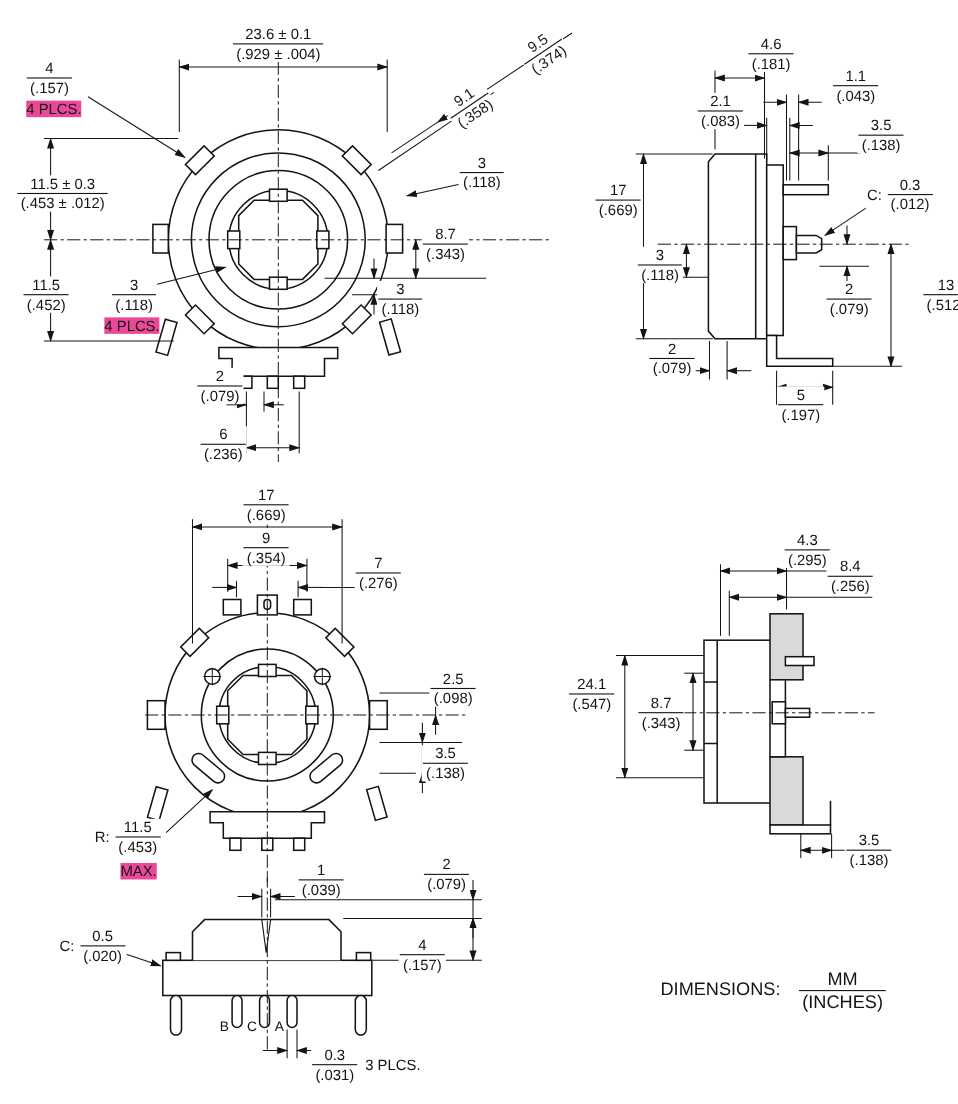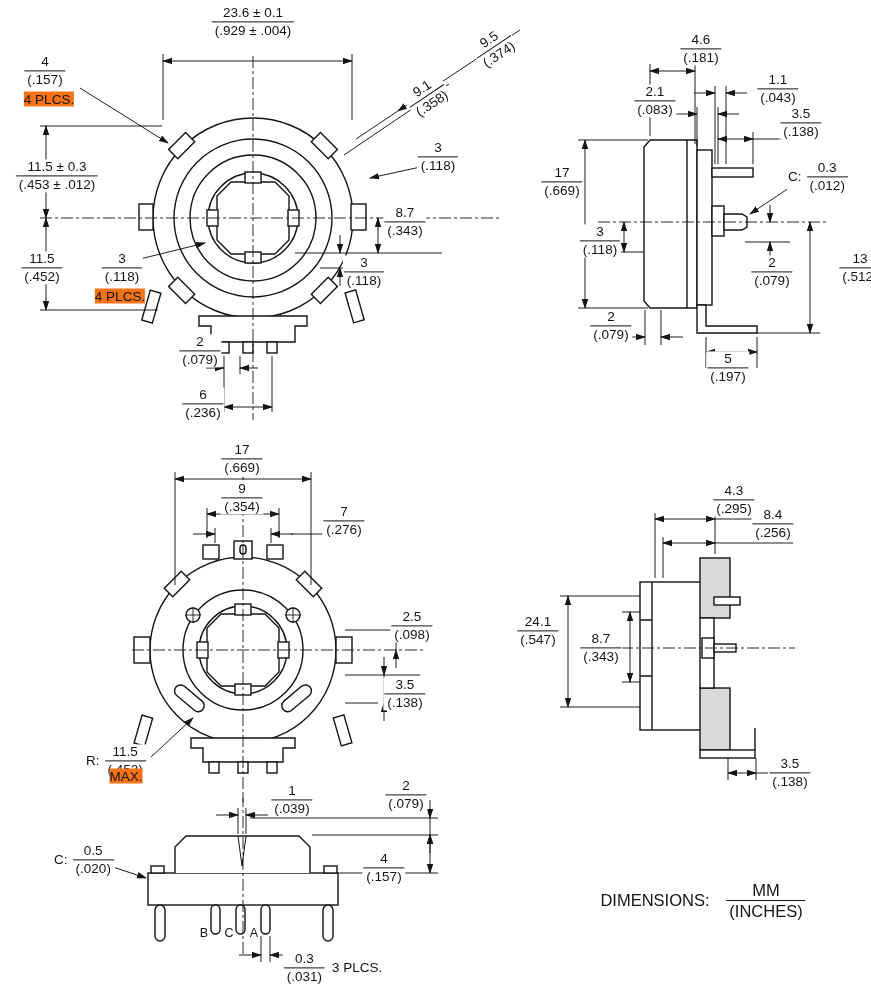--- a/index.html
+++ b/index.html
@@ -8,21 +8,21 @@
   #stage{position:absolute;left:0;top:0;width:871px;height:1004px;background:#fff;overflow:hidden}
   svg.lines{position:absolute;left:0;top:0}
   .dim{position:absolute;transform:translate(-50%,-50%);display:flex;align-items:center;gap:4px;
        font-size:13.5px;line-height:1.12;white-space:nowrap;background:#fff;padding:0 1px;z-index:2}
   .dim.rot{transform:translate(-50%,-50%) rotate(-34deg)}
   .frac{display:flex;flex-direction:column;align-items:center}
   .mm{padding:0 3px 1px}
   .in{border-top:1.4px solid #141414;padding:1px 3px 0}
   .pre{padding-right:1px}
   .note{padding-left:3px}
-  .dimnote{position:absolute;transform:translate(-50%,-50%);font-size:13.5px;background:#f97316;
+  .dimnote{position:absolute;transform:translate(-50%,-50%);font-size:13.5px;background:#ec4899;
            white-space:nowrap;z-index:2}
   .pinlbl{position:absolute;transform:translate(-50%,-50%);font-size:12.5px;background:#fff;z-index:2}
   .big{font-size:16.5px}
 </style>
 </head>
 <body>
 
 <div id="stage">
 
 <svg class="lines" width="871" height="1004" viewBox="0 0 871 1004">
@@ -247,21 +247,21 @@
         <path d="M430,853 V835" marker-end="url(#ar)"></path>
     <path d="M430,818 V835"></path>
     <path d="M430,835 V873" marker-start="url(#ar)" marker-end="url(#ar)"></path>
     <path d="M261,936 V962"></path>
         <path d="M270,936 V962"></path>
     <path d="M239,955 H261" marker-end="url(#ar)"></path>
         <path d="M292,955 H270" marker-end="url(#ar)"></path>
   </g>
 </svg>
 
-<div class="dim" style="left:253px;top:22px">
+<div class="dim" style="left:253px;top:40px">
       <span class="frac">
         <span class="mm">23.6 ± 0.1</span>
         <span class="in">(.929 ± .004)</span>
       </span>
     </div>
 <div class="dim rot" style="left:494px;top:47px">
       <span class="frac">
         <span class="mm">9.5</span>
         <span class="in">(.374)</span>
       </span>
@@ -328,21 +328,21 @@
         <span class="in">(.236)</span>
       </span>
     </div>
 
 <div class="dim" style="left:701px;top:49px">
       <span class="frac">
         <span class="mm">4.6</span>
         <span class="in">(.181)</span>
       </span>
     </div>
-<div class="dim" style="left:778px;top:89px">
+<div class="dim" style="left:778px;top:78px">
       <span class="frac">
         <span class="mm">1.1</span>
         <span class="in">(.043)</span>
       </span>
     </div>
 <div class="dim" style="left:655px;top:101px">
       <span class="frac">
         <span class="mm">2.1</span>
         <span class="in">(.083)</span>
       </span>
@@ -427,21 +427,21 @@
         <span class="in">(.138)</span>
       </span>
     </div>
 <div class="dim" style="left:116px;top:761px">
       <span class="pre">R:</span>
       <span class="frac">
         <span class="mm">11.5</span>
         <span class="in">(.453)</span>
       </span>
     </div>
-<div class="dimnote" style="left:126px;top:776px">MAX.</div>
+<div class="dimnote" style="left:126px;top:792px">MAX.</div>
 
 <div class="dim" style="left:734px;top:500px">
       <span class="frac">
         <span class="mm">4.3</span>
         <span class="in">(.295)</span>
       </span>
     </div>
 <div class="dim" style="left:773px;top:524px">
       <span class="frac">
         <span class="mm">8.4</span>

